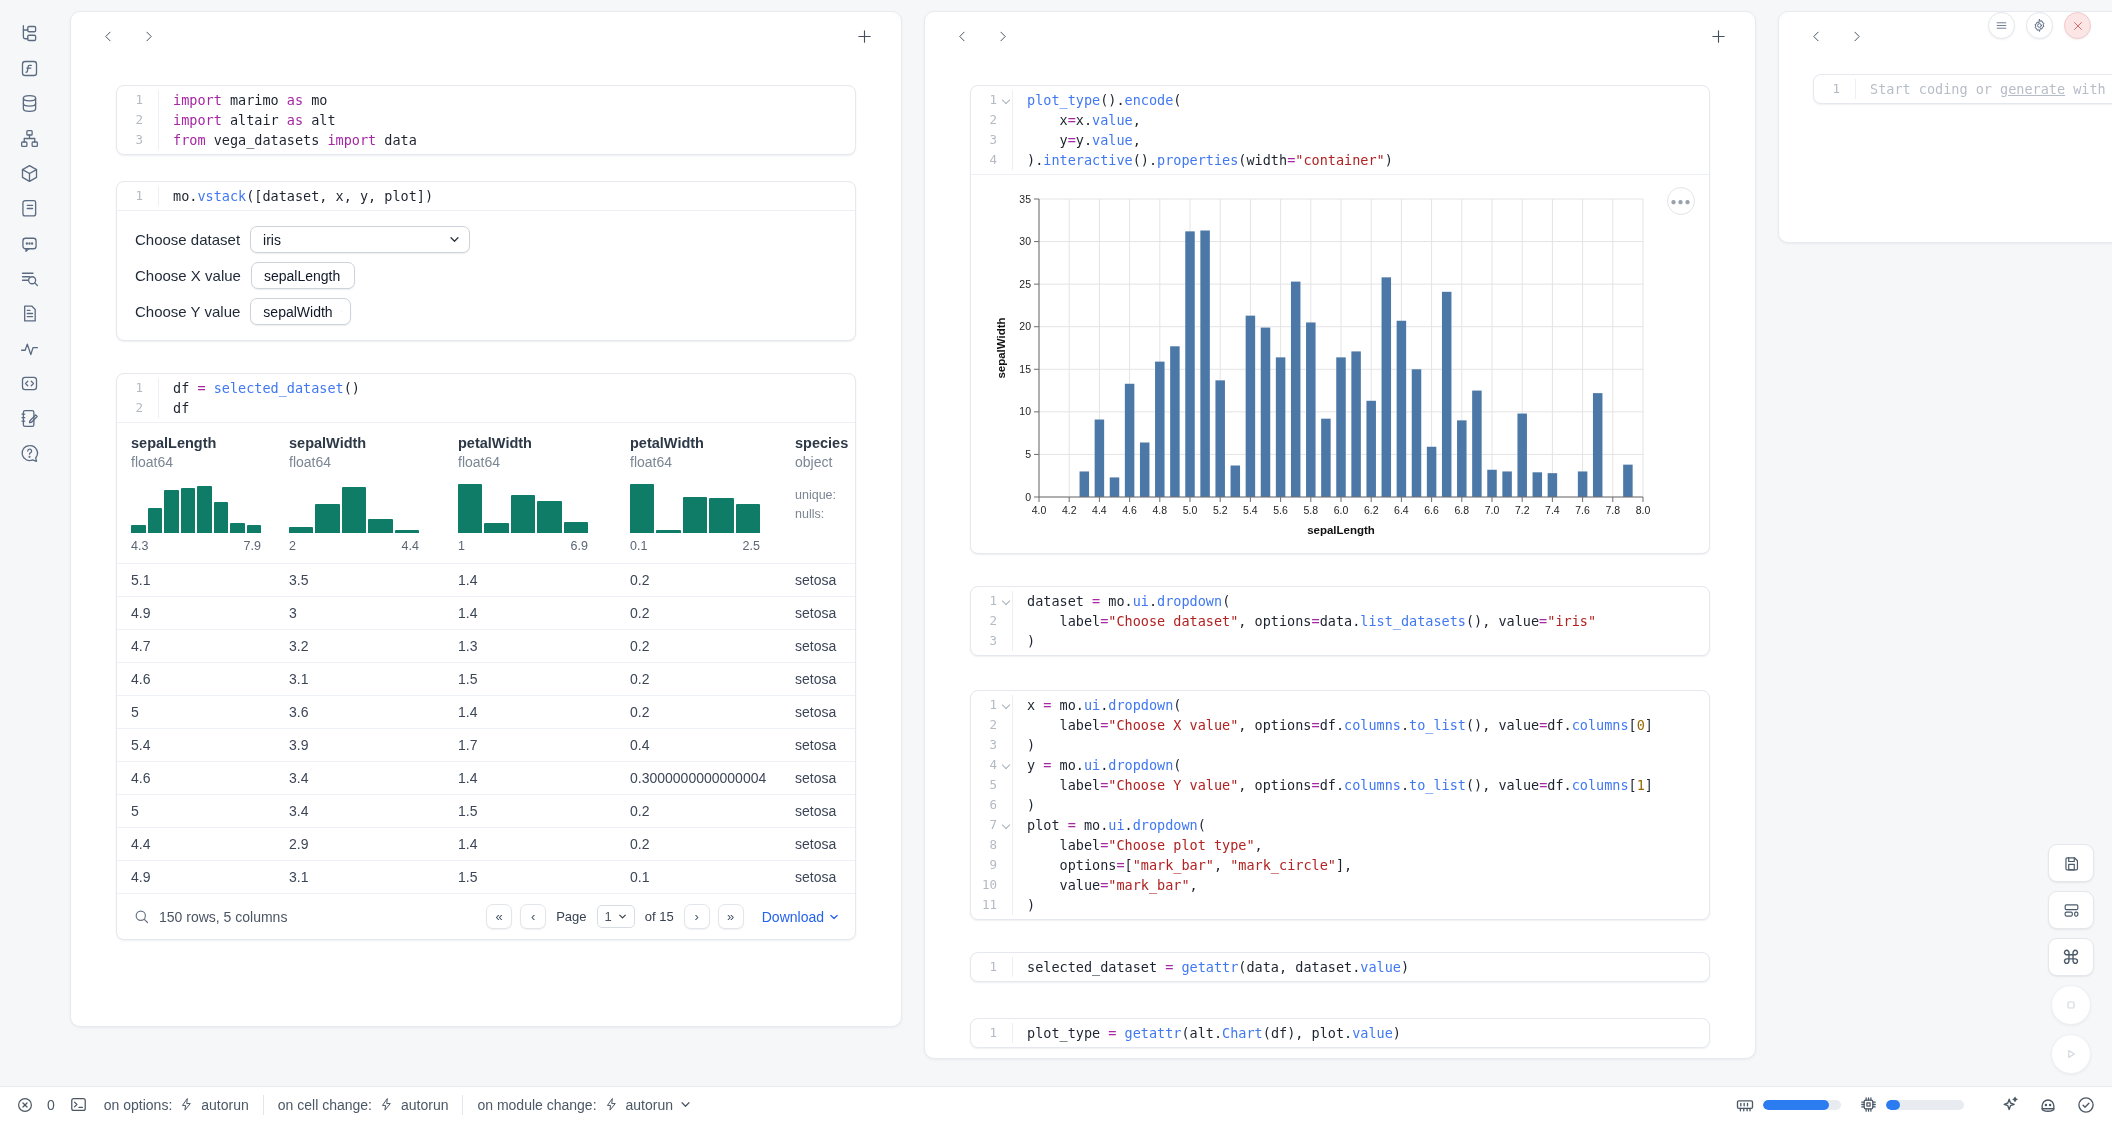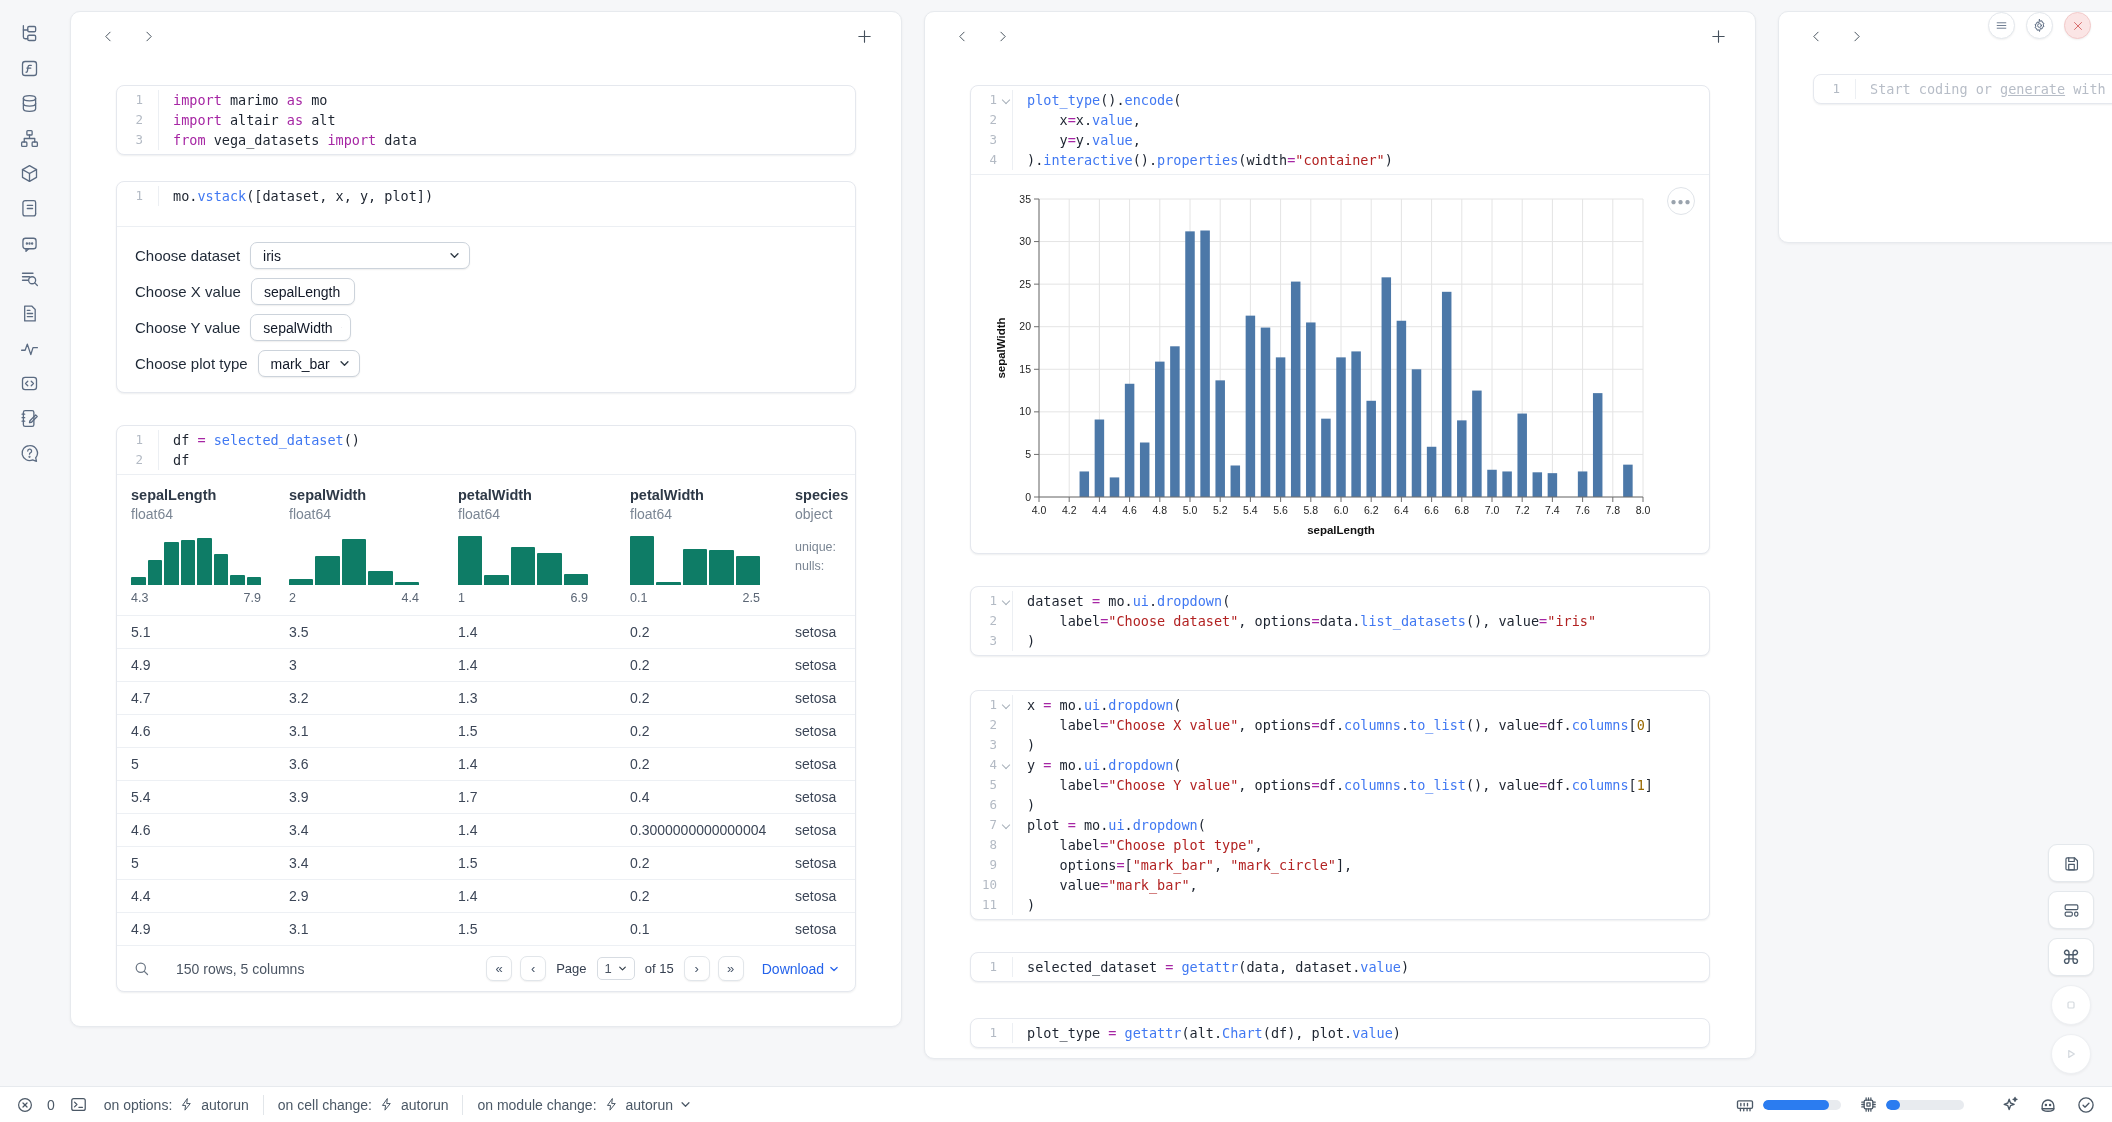--- a/index.html
+++ b/index.html
@@ -41,39 +41,39 @@
   .src { padding-left:14px; white-space:pre; }
   .tok.k { color:#a626a4; }
   .tok.f { color:#4078f2; }
   .tok.s { color:#b22222; }
   .tok.n { color:#986801; }
   .tok.ph { color:#b7bdc7; }
   .tok.u { text-decoration:underline; }
   .output { border-top:1px solid #eceff3; }
 
   
-  .controls { padding:15px 18px;margin-top:16px; }
+  .controls { padding:15px 18px; }
   .ctrl-row { display:flex; align-items:center; height:27px; margin-bottom:9px; font-size:15px; color:#1f2937; }
   .ctrl-row:last-child { margin-bottom:0; }
   .ctrl-label { margin-right:10px; }
   .select { display:inline-flex; align-items:center; justify-content:space-between; gap:8px; height:27px; border:1px solid #ccd3db; border-radius:7px; padding:0 9px 0 12px; font-size:14px; color:#111827; background:#fff; box-shadow:0 1px 1.5px rgba(0,0,0,.07); cursor:pointer; }
 
   
   .tbl { width:100%; overflow:hidden; font-size:14px; }
   .tbl-head, .tbl-row { display:grid; grid-template-columns:158px 169px 172px 165px 220px; padding-left:14px; }
   .th { padding-top:12px; padding-bottom:10px; }
   .th .name { font-weight:bold; font-size:14.5px; color:#2e3947; }
   .th .type { font-size:14px; color:#7b8694; margin-top:3px; }
   .hist { display:flex; align-items:flex-end; gap:2px; height:52px; width:130px; margin-top:11px; }
   .hist .bar { flex:1; border-radius:1px 1px 0 0; }
   .range { display:flex; justify-content:space-between; width:130px; font-size:12.5px; color:#5b6675; margin-top:6px; }
   .meta { font-size:12.5px; color:#7b8694; margin-top:16px; line-height:19px; }
   .tbl-row { height:33px; align-items:center; border-top:1px solid #edf0f4; color:#3c4657; }
   .tbl-footer { display:flex; align-items:center; height:46px; border-top:1px solid #edf0f4; padding:0 16px; font-size:14px; color:#4b5563; }
-  .tbl-footer .summary { margin-left:26px; }
+  .tbl-footer .summary { margin-left:9px; }
   .pag { margin-left:auto; display:flex; align-items:center; gap:8px; }
   .pbtn { width:26px; height:25px; display:flex; align-items:center; justify-content:center; border:1px solid #e2e6ea; border-radius:7px; background:#fff; box-shadow:0 1px 1.5px rgba(0,0,0,.06); color:#475569; font-size:13px; cursor:pointer; }
   .page-label, .of-label { font-size:13px; color:#374151; margin:8px 2px; }
   .page-select { display:inline-flex; align-items:center; gap:6px; height:23px; border:1px solid #d7dce2; border-radius:5px; padding:0 7px; font-size:13px; background:#fff; cursor:pointer; }
   .download { color:#2563eb; font-size:14px; margin-left:10px; display:flex; align-items:center; gap:5px; cursor:pointer; }
 
   
   .chart-out { position:relative; padding:14px 10px 12px 22px; }
   .vega-actions { position:absolute; top:12px; right:14px; width:28px; height:28px; border-radius:50%; border:1px solid #e0e4e9; background:#fff; color:#9aa3ad; display:flex; align-items:center; justify-content:center; font-size:10px; letter-spacing:1px; cursor:pointer; }
 
@@ -284,29 +284,20 @@
               <span>sepalLength</span>
               <svg width="11" height="11" viewBox="0 0 16 16">
                 <path d="M3 5.5l5 5 5-5" fill="none" stroke="#2f3a45" stroke-width="2" stroke-linecap="round" stroke-linejoin="round"></path>
               </svg>
             </span>
           </div>
           <div class="ctrl-row">
             <span class="ctrl-label">Choose Y value</span>
             <span class="select" style="width: 101px;">
               <span>sepalWidth</span>
-              <svg width="11" height="11" viewBox="0 0 16 16">
-                <path d="M3 5.5l5 5 5-5" fill="none" stroke="#2f3a45" stroke-width="2" stroke-linecap="round" stroke-linejoin="round"></path>
-              </svg>
-            </span>
-          </div>
-          <div class="ctrl-row">
-            <span class="ctrl-label">Choose plot type</span>
-            <span class="select" style="width: 102px;">
-              <span>mark_bar</span>
               <svg width="11" height="11" viewBox="0 0 16 16">
                 <path d="M3 5.5l5 5 5-5" fill="none" stroke="#2f3a45" stroke-width="2" stroke-linecap="round" stroke-linejoin="round"></path>
               </svg>
             </span>
           </div>
         </div>
     </div>
     <div class="cell">
       <div class="code">
           <div class="code-line">

